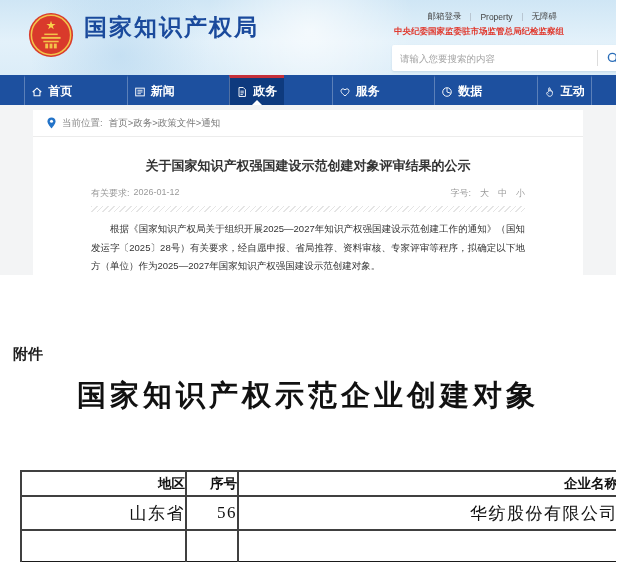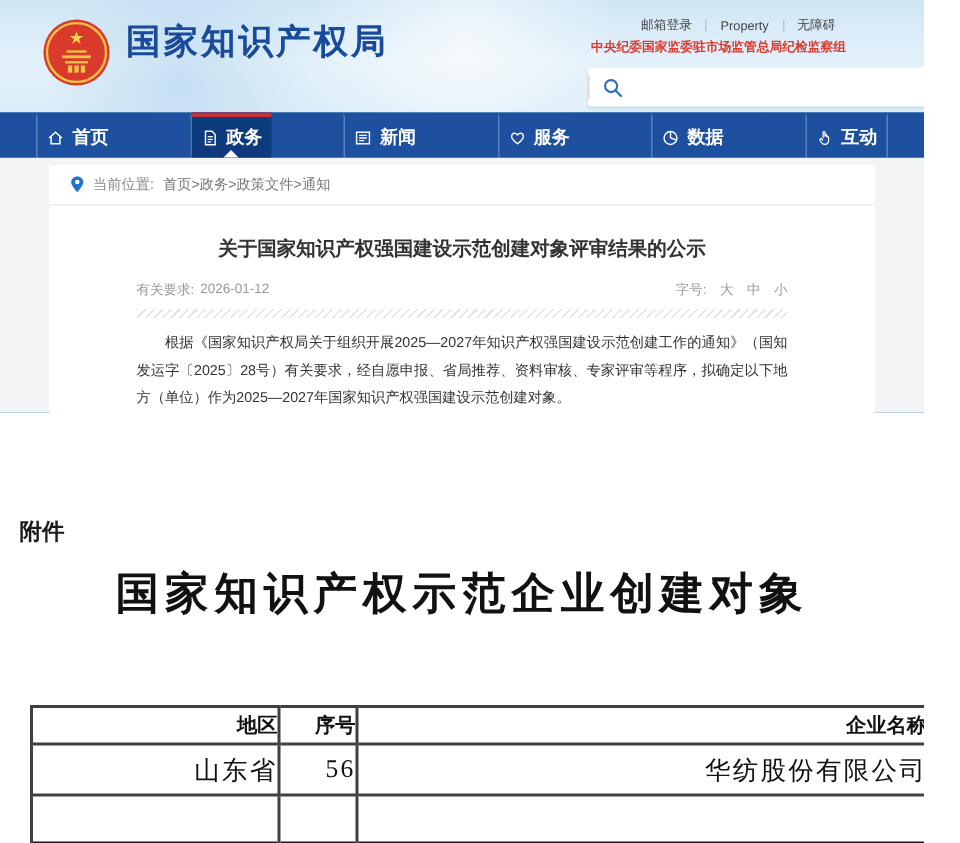--- a/index.html
+++ b/index.html
@@ -1,16 +1,16 @@
 <!DOCTYPE html>
 <html><head>
 <meta charset="utf-8">
 <style>
   html,body{margin:0;padding:0;background:#fff;}
-  .page{position:relative;width:616px;height:562px;overflow:hidden;background:#0369a1;
+  .page{position:relative;width:616px;height:562px;overflow:hidden;background:#404040;
         font-family:"Liberation Sans","DejaVu Sans",sans-serif;}
 
   
   .site-header{position:relative;height:75px;
     background:
       radial-gradient(circle 150px at 310px 30px, rgba(255,255,255,.65), rgba(255,255,255,0) 70%),
       radial-gradient(circle 120px at 120px 55px, rgba(165,205,235,.45), rgba(255,255,255,0) 75%),
       linear-gradient(180deg,#cfe6f5 0%,#e3f1fa 55%,#dcedf8 100%);}
   .logo-area{position:absolute;left:28px;top:12px;display:flex;align-items:flex-start;cursor:pointer;}
   .emblem{width:46px;height:46px;display:block;}
@@ -99,55 +99,56 @@
       <span class="tlink">邮箱登录</span>
       <span class="sep"></span>
       <span class="tlink">Property</span>
       <span class="sep"></span>
       <span class="tlink">无障碍</span>
     </div>
 
     <div class="red-link">中央纪委国家监委驻市场监管总局纪检监察组</div>
 
     <div class="search-box">
+      <input type="text" placeholder="请输入您要搜索的内容" style="">
       <span class="search-btn">
         <svg width="13" height="13" viewBox="0 0 13 13">
           <circle cx="5.4" cy="5.4" r="4" fill="none" stroke="#2a6db8" stroke-width="1.4"></circle>
           <line x1="8.4" y1="8.4" x2="12" y2="12" stroke="#2a6db8" stroke-width="1.4" stroke-linecap="round"></line>
         </svg>
       </span>
     </div>
   </div>
 
   <div class="main-nav">
     <div class="nav-inner">
 
       <div class="nav-item">
         <svg class="nav-icon" width="12" height="12" viewBox="0 0 14 14">
           <path d="M2 7 L7 2.5 L12 7 M3.6 6.3 V11.5 H10.4 V6.3" fill="none" stroke="#fff" stroke-width="1.2"></path>
         </svg>
         <span>首页</span>
       </div>
 
 
+      <div class="nav-item">
+        <svg class="nav-icon" width="12" height="12" viewBox="0 0 14 14">
+          <rect x="2" y="2.5" width="10" height="9" fill="none" stroke="#fff" stroke-width="1.1"></rect>
+          <path d="M4 5 H10 M4 7 H10 M4 9 H8" stroke="#fff" stroke-width="1"></path>
+        </svg>
+        <span>新闻</span>
+      </div>
+
       <div class="nav-item active">
         <svg class="nav-icon" width="12" height="12" viewBox="0 0 14 14">
           <path d="M3.5 1.8 H8.5 L11 4.3 V12.2 H3.5 Z" fill="none" stroke="#fff" stroke-width="1.1"></path>
           <path d="M5.2 6 H9.2 M5.2 8 H9.2 M5.2 10 H8" stroke="#fff" stroke-width="1"></path>
         </svg>
         <span>政务</span>
         <span class="caret"></span>
-      </div>
-
-      <div class="nav-item">
-        <svg class="nav-icon" width="12" height="12" viewBox="0 0 14 14">
-          <rect x="2" y="2.5" width="10" height="9" fill="none" stroke="#fff" stroke-width="1.1"></rect>
-          <path d="M4 5 H10 M4 7 H10 M4 9 H8" stroke="#fff" stroke-width="1"></path>
-        </svg>
-        <span>新闻</span>
       </div>
 
       <div class="nav-item">
         <svg class="nav-icon" width="12" height="12" viewBox="0 0 14 14">
           <path d="M7 11.5 C3 8.5 1.8 6.5 2.6 4.6 C3.3 3 5.5 2.8 7 4.6 C8.5 2.8 10.7 3 11.4 4.6 C12.2 6.5 11 8.5 7 11.5 Z" fill="none" stroke="#fff" stroke-width="1.1"></path>
         </svg>
         <span>服务</span>
       </div>
 
       <div class="nav-item">

